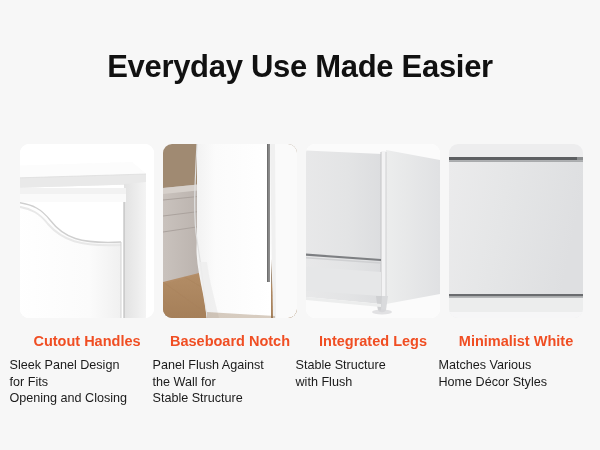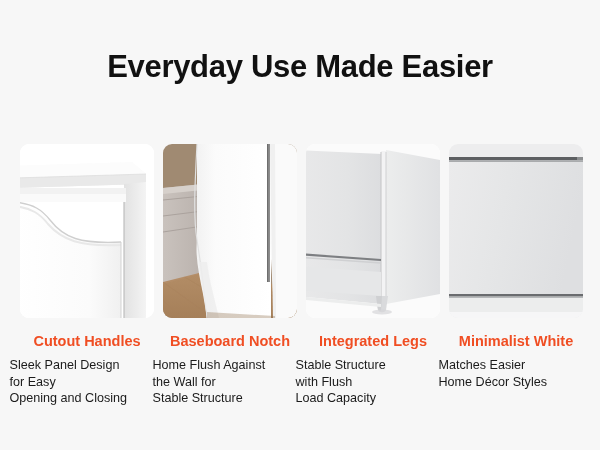--- a/index.html
+++ b/index.html
@@ -120,21 +120,21 @@
           <path d="M -6 58 L -6 174 L 101 174 L 101 98 C 60 100 44 94 30 76 C 22 66 14 60 -6 58 Z" fill="url(#c1face)"></path>
           <path d="M -6 58 C 14 60 22 66 30 76 C 44 94 60 100 101 98" fill="none" stroke="#cfcfcf" stroke-width="1.4"></path>
           <path d="M -6 62 C 12 64 20 70 28 80 C 42 96 60 103 101 101" fill="none" stroke="#e8e8e8" stroke-width="2"></path>
           <line x1="101" y1="98" x2="101" y2="174" stroke="#d3d3d3" stroke-width="1"></line>
 
           <rect x="-6" y="44" width="112" height="9" fill="#f2f2f2"></rect>
           <rect x="-6" y="50" width="112" height="8" fill="#fafafa"></rect>
         </svg>
       </div>
       <div class="card-title">Cutout Handles</div>
-      <div class="card-desc"><span>Sleek Panel Design</span><br><span>for Easy</span><br><span>Opening and Closing</span></div>
+      <div class="card-desc"><span>Sleek Panel Design</span><br><span>for Fits</span><br><span>Opening and Closing</span></div>
     </div>
 
     <div class="card">
       <div class="thumb">
         <svg width="134" height="174" viewBox="0 0 134 174" xmlns="http://www.w3.org/2000/svg">
           <defs>
             <linearGradient id="c2floor" x1="0" y1="0" x2="0" y2="1">
               <stop offset="0" stop-color="#b9936c"></stop>
               <stop offset="0.5" stop-color="#b08a63"></stop>
               <stop offset="1" stop-color="#a57f59"></stop>
@@ -176,21 +176,21 @@
 
           <rect x="104" y="0" width="3" height="138" fill="#8d8d8d"></rect>
           <rect x="104" y="0" width="1.2" height="138" fill="#6e6e6e"></rect>
           <path d="M 107 0 L 134 0 L 134 174 L 112 174 C 110 150 108 120 107 92 Z" fill="#fafafa"></path>
           <path d="M 107 0 L 112 0 L 113 174 L 110 174 Z" fill="#f0f0f0"></path>
 
           <path d="M 44 168 L 112 172 L 112 174 L 44 174 Z" fill="#8f6f4d" opacity="0.35"></path>
         </svg>
       </div>
       <div class="card-title">Baseboard Notch</div>
-      <div class="card-desc"><span>Home Flush Against</span><br><span>the Wall for</span><br><span>Stable Structure</span></div>
+      <div class="card-desc"><span>Panel Flush Against</span><br><span>the Wall for</span><br><span>Stable Structure</span></div>
     </div>
 
     <div class="card">
       <div class="thumb">
         <svg width="134" height="174" viewBox="0 0 134 174" xmlns="http://www.w3.org/2000/svg">
           <defs>
             <linearGradient id="c3front" x1="0" y1="0" x2="1" y2="0">
               <stop offset="0" stop-color="#e9e9ea"></stop>
               <stop offset="0.6" stop-color="#e3e4e5"></stop>
               <stop offset="1" stop-color="#dcdddf"></stop>
@@ -216,21 +216,21 @@
           <path d="M -10 122 L 75 128 L 75 152 L -10 146 Z" fill="#e6e7e8"></path>
 
           <path d="M 70 152 L 82 152 L 80 166 C 79 169 73 169 72 166 Z" fill="#d9dadc"></path>
           <path d="M 70 152 L 76 152 L 75 167 L 72 166 Z" fill="#cfd0d2"></path>
 
           <ellipse cx="76" cy="168" rx="10" ry="2.5" fill="#d5d6d8" opacity="0.7"></ellipse>
           <path d="M -10 152 L 75 160 L 75 163 L -10 155 Z" fill="#eceded"></path>
         </svg>
       </div>
       <div class="card-title">Integrated Legs</div>
-      <div class="card-desc"><span>Stable Structure</span><br><span>with Flush</span><br><span>Load Capacity</span></div>
+      <div class="card-desc"><span>Stable Structure</span><br><span>with Flush</span><br></div>
     </div>
 
     <div class="card">
       <div class="thumb">
         <svg width="134" height="174" viewBox="0 0 134 174" xmlns="http://www.w3.org/2000/svg">
           <defs>
             <linearGradient id="c4panel" x1="0" y1="0" x2="1" y2="0.2">
               <stop offset="0" stop-color="#ebebec"></stop>
               <stop offset="0.45" stop-color="#e5e6e7"></stop>
               <stop offset="1" stop-color="#dedfe1"></stop>
@@ -247,17 +247,17 @@
 
           <rect x="0" y="150" width="134" height="2.6" fill="#6a6c6f"></rect>
           <rect x="0" y="152.6" width="134" height="1.6" fill="#b6b8ba"></rect>
           <rect x="0" y="154" width="134" height="20" fill="#eceded"></rect>
           <rect x="0" y="168" width="134" height="6" fill="#f6f6f7"></rect>
 
           <rect x="128" y="13" width="6" height="3" fill="#8c8e90"></rect>
         </svg>
       </div>
       <div class="card-title">Minimalist White</div>
-      <div class="card-desc"><span>Matches Easier</span><br><span>Home Décor Styles</span></div>
+      <div class="card-desc"><span>Matches Various</span><br><span>Home Décor Styles</span></div>
     </div>
 
   </div>
 </div>
 
 </body></html>

